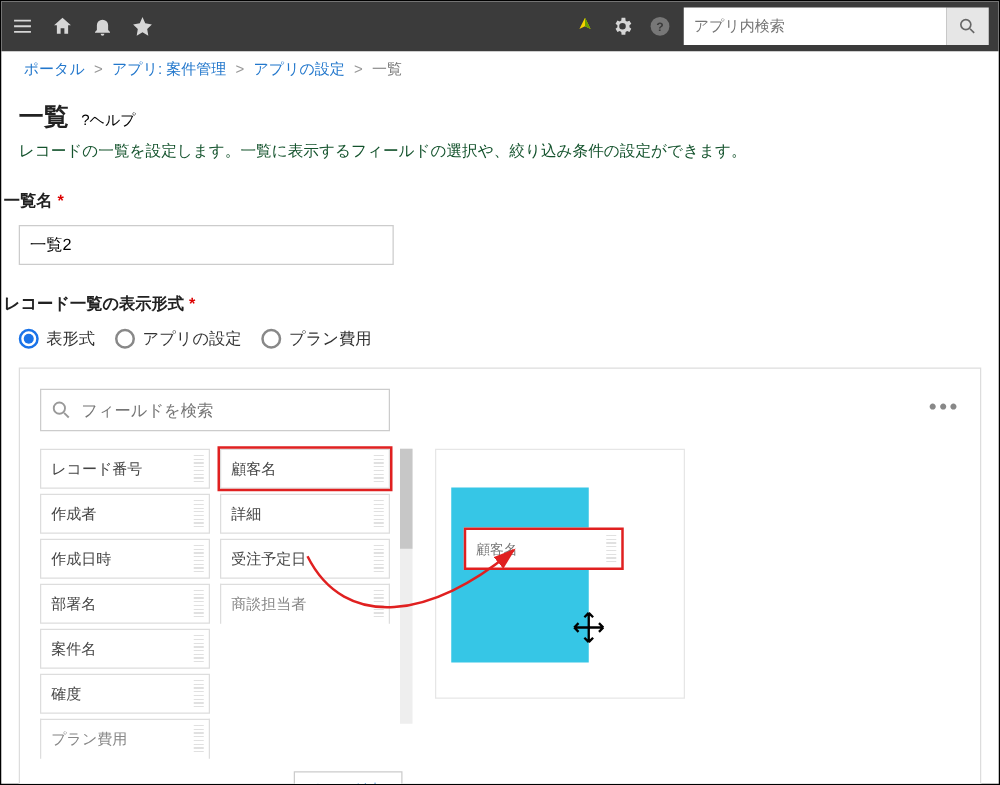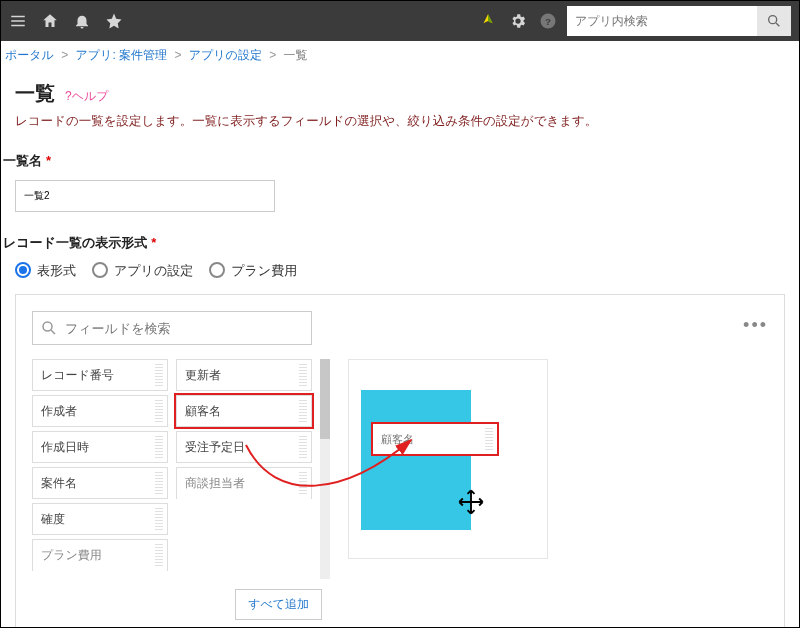--- a/index.html
+++ b/index.html
@@ -6,44 +6,44 @@
   body { font-family: "Hiragino Kaku Gothic ProN", "Meiryo", sans-serif; font-size: 13px; color: #333; background: #fff; width: 800px; }
   .frame { border: 1px solid #000; width: 800px; height: 628px; overflow: hidden; position: relative; }
 
   
   .topbar { background: #3b3b3b; height: 40px; display: flex; align-items: center; padding: 0 8px; color: #ddd; }
   .topbar .left { display: flex; gap: 14px; align-items: center; }
   .topbar .spacer { flex: 1; }
   .topbar .icon { width: 18px; height: 18px; display: inline-flex; align-items: center; justify-content: center; color: #d6d6d6; cursor: pointer; }
   .topbar .leaf svg { width: 18px; height: 18px; }
   .searchbox { display: flex; align-items: center; margin-left: 10px; }
-  .searchbox input { width: 190px; height: 30px; border: none; padding: 0 8px; font-size: 12px; background: #fff; color: #666; }
+  .searchbox input { width: 210px; height: 30px; border: none; padding: 0 8px; font-size: 12px; background: #fff; color: #666; }
   .searchbox .sbtn { width: 34px; height: 30px; background: #e6e6e6; border: none; display: flex; align-items: center; justify-content: center; cursor: pointer; }
 
   
-  .crumbs { padding: 6px 4px; font-size: 12px; color: #777; }
+  .crumbs { padding: 6px 18px; font-size: 12px; color: #777; }
   .crumbs a { color: #2277cc; text-decoration: none; }
   .crumbs .sep { margin: 0 4px; color: #999; }
 
   
   .page-head { padding: 10px 14px 4px; display: flex; align-items: baseline; gap: 10px; }
   .page-head h1 { font-size: 20px; font-weight: 700; color: #222; }
-  .page-head .help { color: #ec4899; font-size: 12px; cursor: pointer; }
-  .desc { padding: 2px 14px 14px; font-size: 12.5px; color: #7f1d1d; }
+  .page-head .help { color: #000000; font-size: 12px; cursor: pointer; }
+  .desc { padding: 2px 14px 14px; font-size: 12.5px; color: #14532d; }
 
   
   .sect { padding: 8px 2px 4px; font-size: 13px; font-weight: 700; color: #222; }
   .sect .req { color: #d00; margin-left: 4px; }
 
   .name-input { margin: 6px 14px 14px; }
-  .name-input input { width: 260px; height: 32px; border: 1px solid #ccc; padding: 0 8px; font-size: 10px; }
+  .name-input input { width: 300px; height: 32px; border: 1px solid #ccc; padding: 0 8px; font-size: 13px; }
 
   
   .radios { padding: 6px 14px 14px; display: flex; gap: 16px; align-items: center; }
-  .radio { display: flex; gap: 6px; cursor: pointer; font-size: 13px; color: #333; }
+  .radio { display: flex; align-items: center; gap: 6px; cursor: pointer; font-size: 13px; color: #333; }
   .radio .dot { width: 16px; height: 16px; border-radius: 50%; border: 2px solid #888; display: inline-block; position: relative; }
   .radio.sel .dot { border-color: #1a73e8; }
   .radio.sel .dot::after { content: ""; position: absolute; inset: 2px; background: #1a73e8; border-radius: 50%; }
 
   
   .panel { margin: 0 14px 14px; border: 1px solid #ddd; padding: 16px; background: #fff; position: relative; }
   .panel .more { position: absolute; right: 16px; top: 20px; color: #888; cursor: pointer; font-size: 18px; letter-spacing: 2px; }
   .fsearch { position: relative; width: 280px; margin-bottom: 14px; }
   .fsearch input { width: 100%; height: 34px; border: 1px solid #ccc; padding: 0 8px 0 32px; font-size: 13px; color: #ef4444; }
   .fsearch .sicon { position: absolute; left: 8px; top: 8px; color: #999; }
@@ -184,27 +184,28 @@
       </span>
       <input type="text" placeholder="フィールドを検索" style="">
     </div>
 
     <div class="builder">
       <div class="cols">
         <div class="col bottomfade" id="col1">
             <div class="fielditem">レコード番号<span class="grip"></span></div>
             <div class="fielditem">作成者<span class="grip"></span></div>
             <div class="fielditem">作成日時<span class="grip"></span></div>
+            <div class="fielditem">部署名<span class="grip"></span></div>
             <div class="fielditem">案件名<span class="grip"></span></div>
             <div class="fielditem">確度<span class="grip"></span></div>
             <div class="fielditem">プラン費用<span class="grip"></span></div>
           </div>
         <div class="col bottomfade" id="col2">
-            <div class="fielditem">更新者<span class="grip"></span></div>
             <div class="fielditem hl">顧客名<span class="grip"></span></div>
+            <div class="fielditem">詳細<span class="grip"></span></div>
             <div class="fielditem">受注予定日<span class="grip"></span></div>
             <div class="fielditem">商談担当者<span class="grip"></span></div>
           </div>
         <div class="scrollbar">
             <div class="thumb"></div>
           </div>
       </div>
 
       <div class="dropzone">
         <div class="dzfill"></div>

